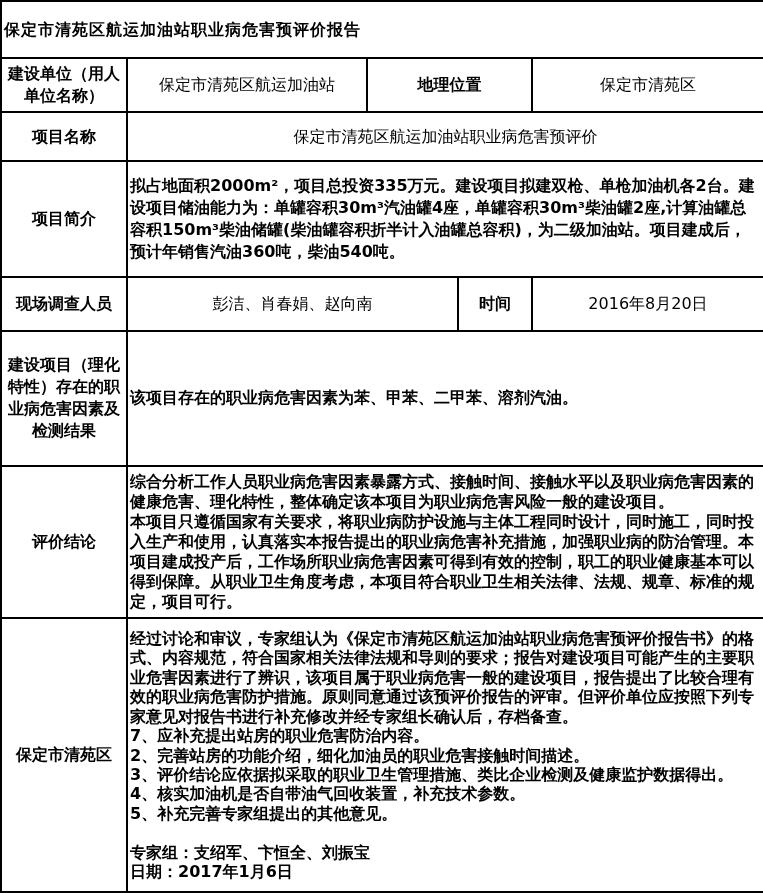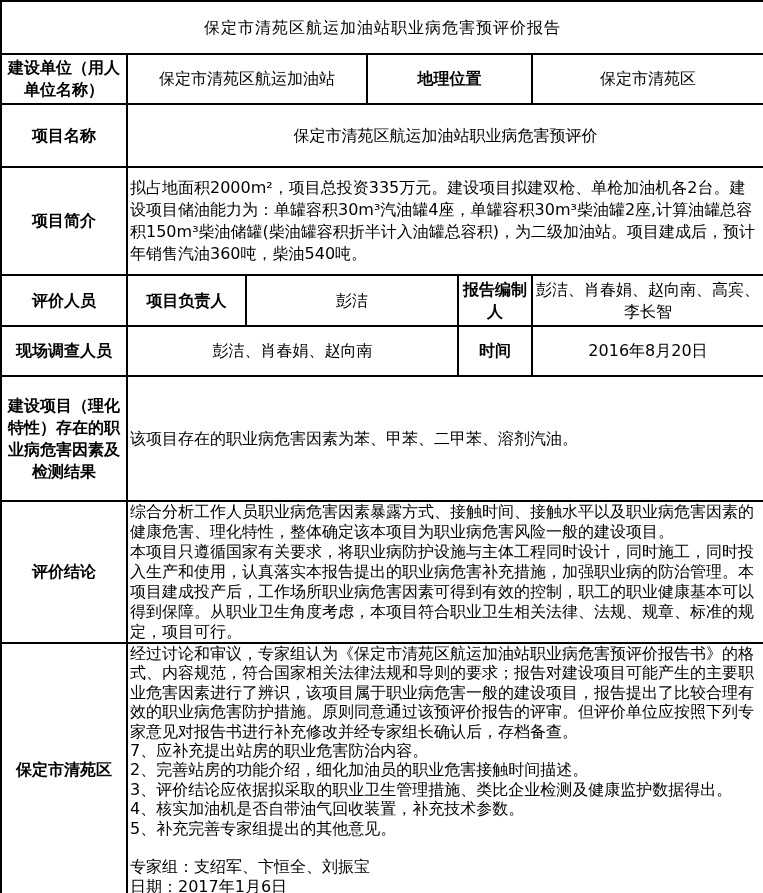--- a/index.html
+++ b/index.html
@@ -18,36 +18,36 @@
   table.report td{
     border:2px solid #000;
     vertical-align:middle;
     padding:0 2px;
     font-size:16px;
     line-height:22px;
     overflow:hidden;
     word-break:break-all;
   }
   td.title-cell{
-    text-align:center;
     font-size:28px;
-    font-weight:normal;
+    font-weight:bold;
     line-height:34px;
     letter-spacing:1px;
   }
   td.lbl{
     font-weight:bold;
     text-align:center;
     padding:0 8px;
   }
   td.center{text-align:center;}
   td.para{
     text-align:left;
     padding:2px 3px;
     line-height:25px;
+    font-weight:bold;
   }
   td.para-tight{line-height:20px;padding:1px 3px;}
   td.top{vertical-align:top;}
   .pline{min-height:19.4px;line-height:19.4px;}
   td.conclusion .pline{min-height:20px;line-height:20px;}
 </style>
 </head>
 <body>
 
 <table class="report">
@@ -65,37 +65,30 @@
     <td colspan="6" class="title-cell">保定市清苑区航运加油站职业病危害预评价报告</td>
   </tr>
 
   <tr style="height:50px">
     <td class="lbl">建设单位（用人单位名称）</td>
     <td colspan="2" class="center">保定市清苑区航运加油站</td>
     <td colspan="2" class="lbl">地理位置</td>
     <td class="center">保定市清苑区</td>
   </tr>
 
-  <tr style="height:63px">
+  <tr style="height:46px">
     <td class="lbl">项目名称</td>
     <td colspan="5" class="center">保定市清苑区航运加油站职业病危害预评价</td>
   </tr>
 
   <tr style="height:108px">
     <td class="lbl">项目简介</td>
     <td colspan="5" class="para">拟占地面积2000m²，项目总投资335万元。建设项目拟建双枪、单枪加油机各2台。建设项目储油能力为：单罐容积30m³汽油罐4座，单罐容积30m³柴油罐2座,计算油罐总容积150m³柴油储罐(柴油罐容积折半计入油罐总容积)，为二级加油站。项目建成后，预计年销售汽油360吨，柴油540吨。</td>
   </tr>
 
-  <tr style="height:51px">
-    <td class="lbl">评价人员</td>
-    <td class="lbl">项目负责人</td>
-    <td colspan="2" class="center">彭洁</td>
-    <td class="lbl">报告编制人</td>
-    <td class="center">彭洁、肖春娟、赵向南、高宾、李长智</td>
-  </tr>
 
   <tr style="height:50px">
     <td class="lbl">现场调查人员</td>
     <td colspan="3" class="center">彭洁、肖春娟、赵向南</td>
     <td class="lbl">时间</td>
     <td class="center">2016年8月20日</td>
   </tr>
 
   <tr style="height:125px">
     <td class="lbl">建设项目（理化特性）存在的职业病危害因素及检测结果</td>

